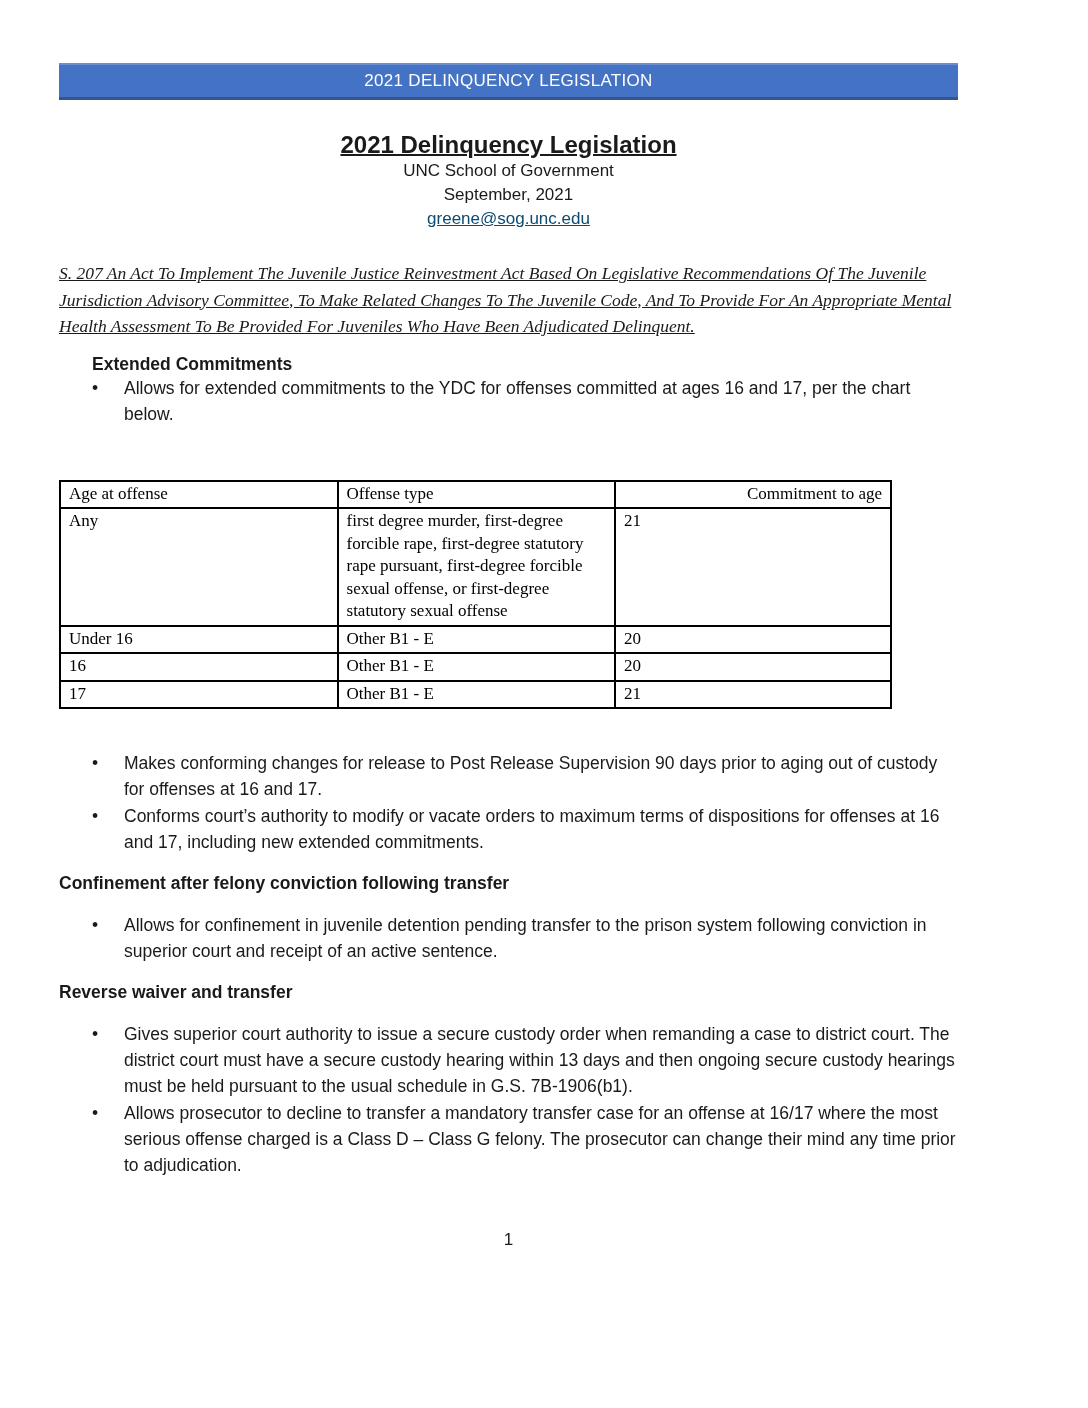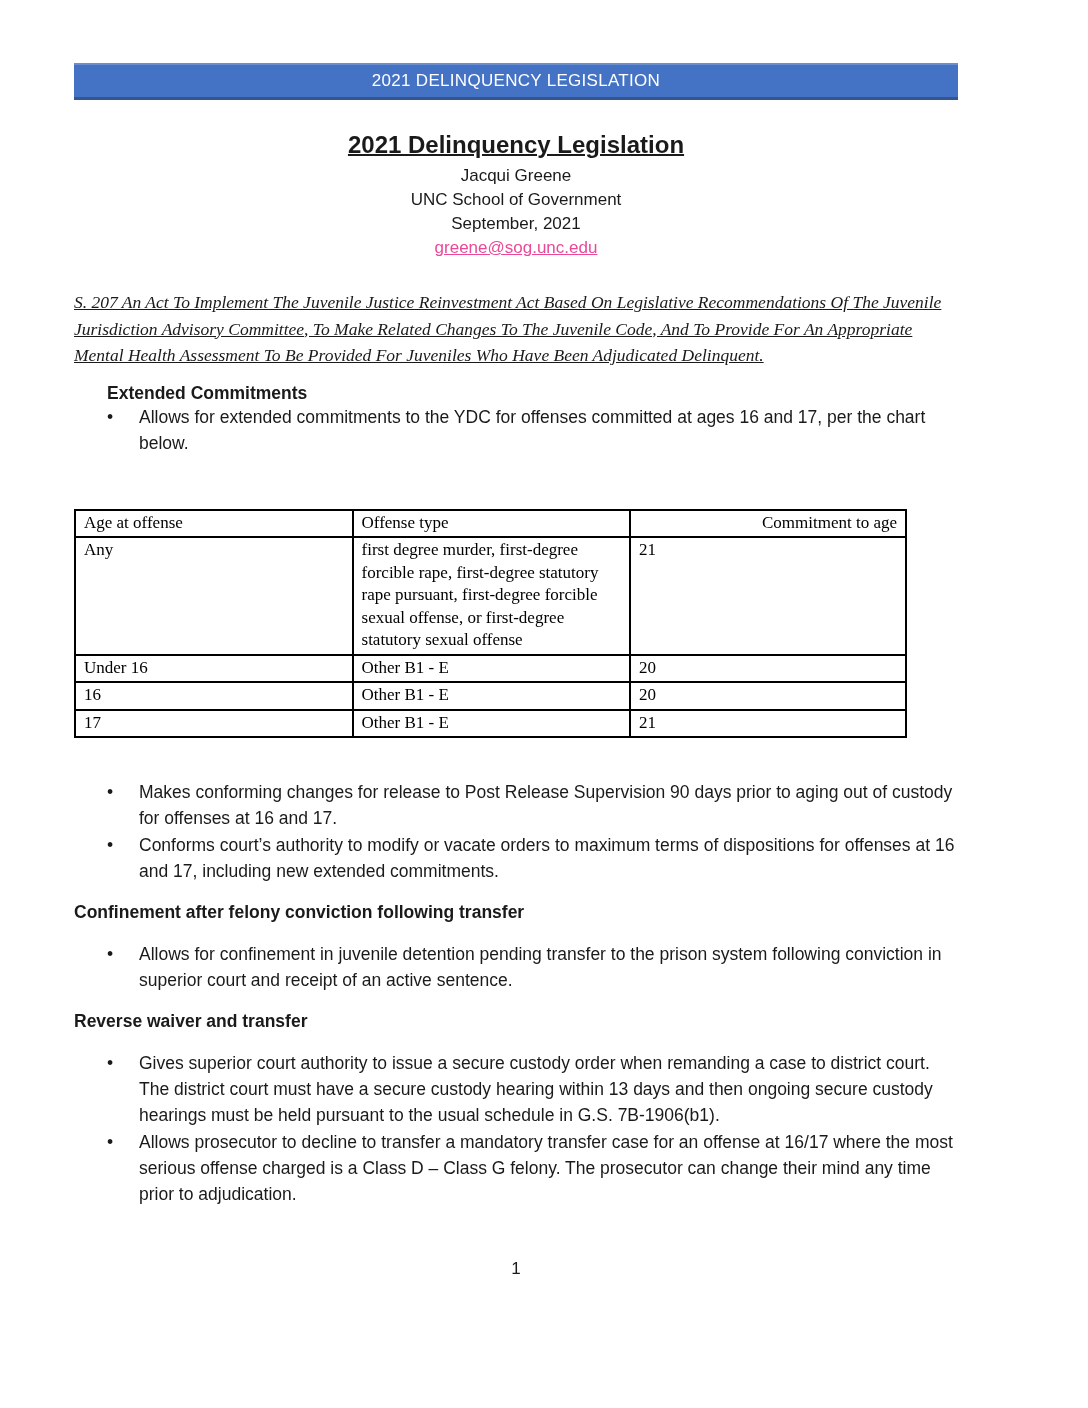--- a/index.html
+++ b/index.html
@@ -12,21 +12,21 @@
     height: 1408px;
     font-family: "Liberation Sans", sans-serif;
     color: #1a1a1a;
     position: relative;
     overflow: hidden;
   }
   .page {
     box-sizing: border-box;
     width: 1088px;
     height: 1408px;
-    padding: 63px 130px 0 74px;
+    padding: 63px 130px 0 59px;
   }
   
   .banner {
     background: #4472C4;
     border-top: 2px solid #6b8fce;
     border-bottom: 3px solid #35558f;
     height: 32px;
     line-height: 32px;
     text-align: center;
     color: #ffffff;
@@ -43,21 +43,21 @@
   }
   .title .u { text-decoration: underline; text-decoration-thickness: 2px; }
   .byline {
     text-align: center;
     font-size: 17px;
     line-height: 24px;
   }
   .byline.first { margin-top: 5px; }
   .email-line { text-align: center; font-size: 17px; line-height: 24px; }
   .email-line a {
-    color: #ec4899;
+    color: #0c4a6e;
     text-decoration: underline;
     cursor: pointer;
   }
   
   .act {
     margin-top: 29px;
     font-style: italic;
     text-decoration: underline;
     font-size: 17.5px;
     line-height: 26.5px;
@@ -123,21 +123,20 @@
 <div class="page">
 
   <div class="banner">
     <span>2021 DELINQUENCY LEGISLATION</span>
   </div>
 
   <div class="title">
     <span class="u">2021 Delinquency Legislation</span>
   </div>
 
-  <div class="byline first">Jacqui Greene</div>
   <div class="byline">UNC School of Government</div>
   <div class="byline">September, 2021</div>
   <div class="email-line">
     <a>greene@sog.unc.edu</a>
   </div>
 
   <div class="act">S. 207 An Act To Implement The Juvenile Justice Reinvestment Act Based On Legislative Recommendations Of The Juvenile Jurisdiction Advisory Committee, To Make Related Changes To The Juvenile Code, And To Provide For An Appropriate Mental Health Assessment To Be Provided For Juveniles Who Have Been Adjudicated Delinquent.</div>
 
   <div class="heading indent h-extended">Extended Commitments</div>
 

